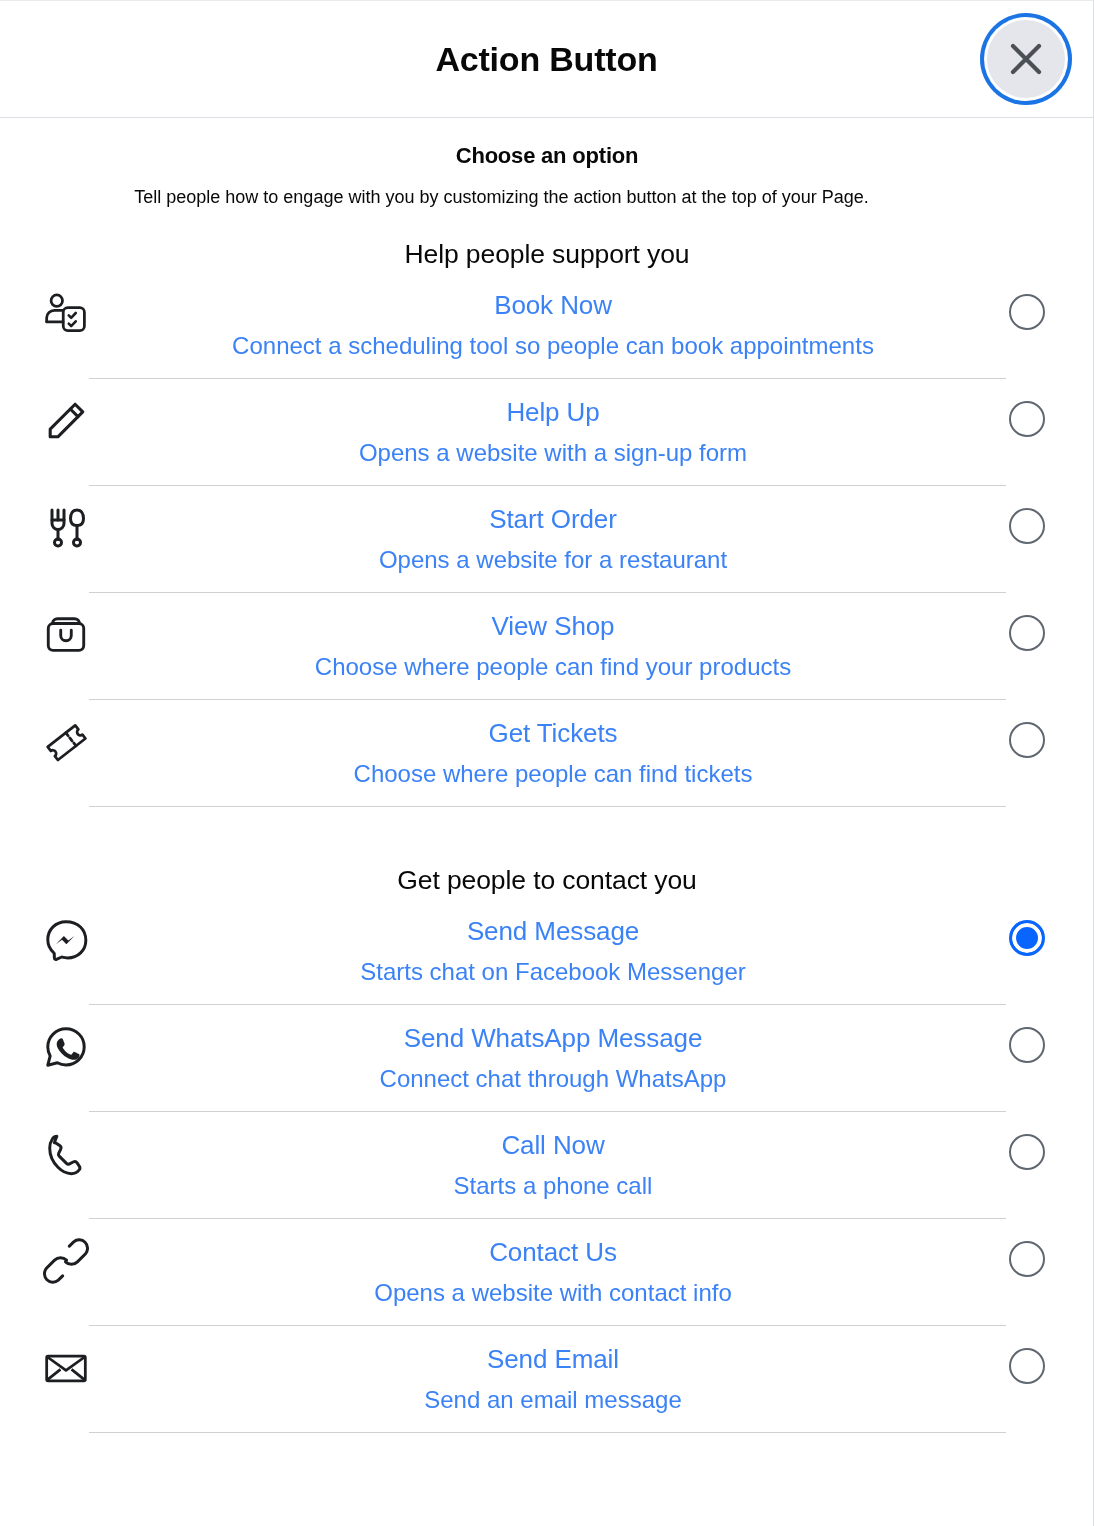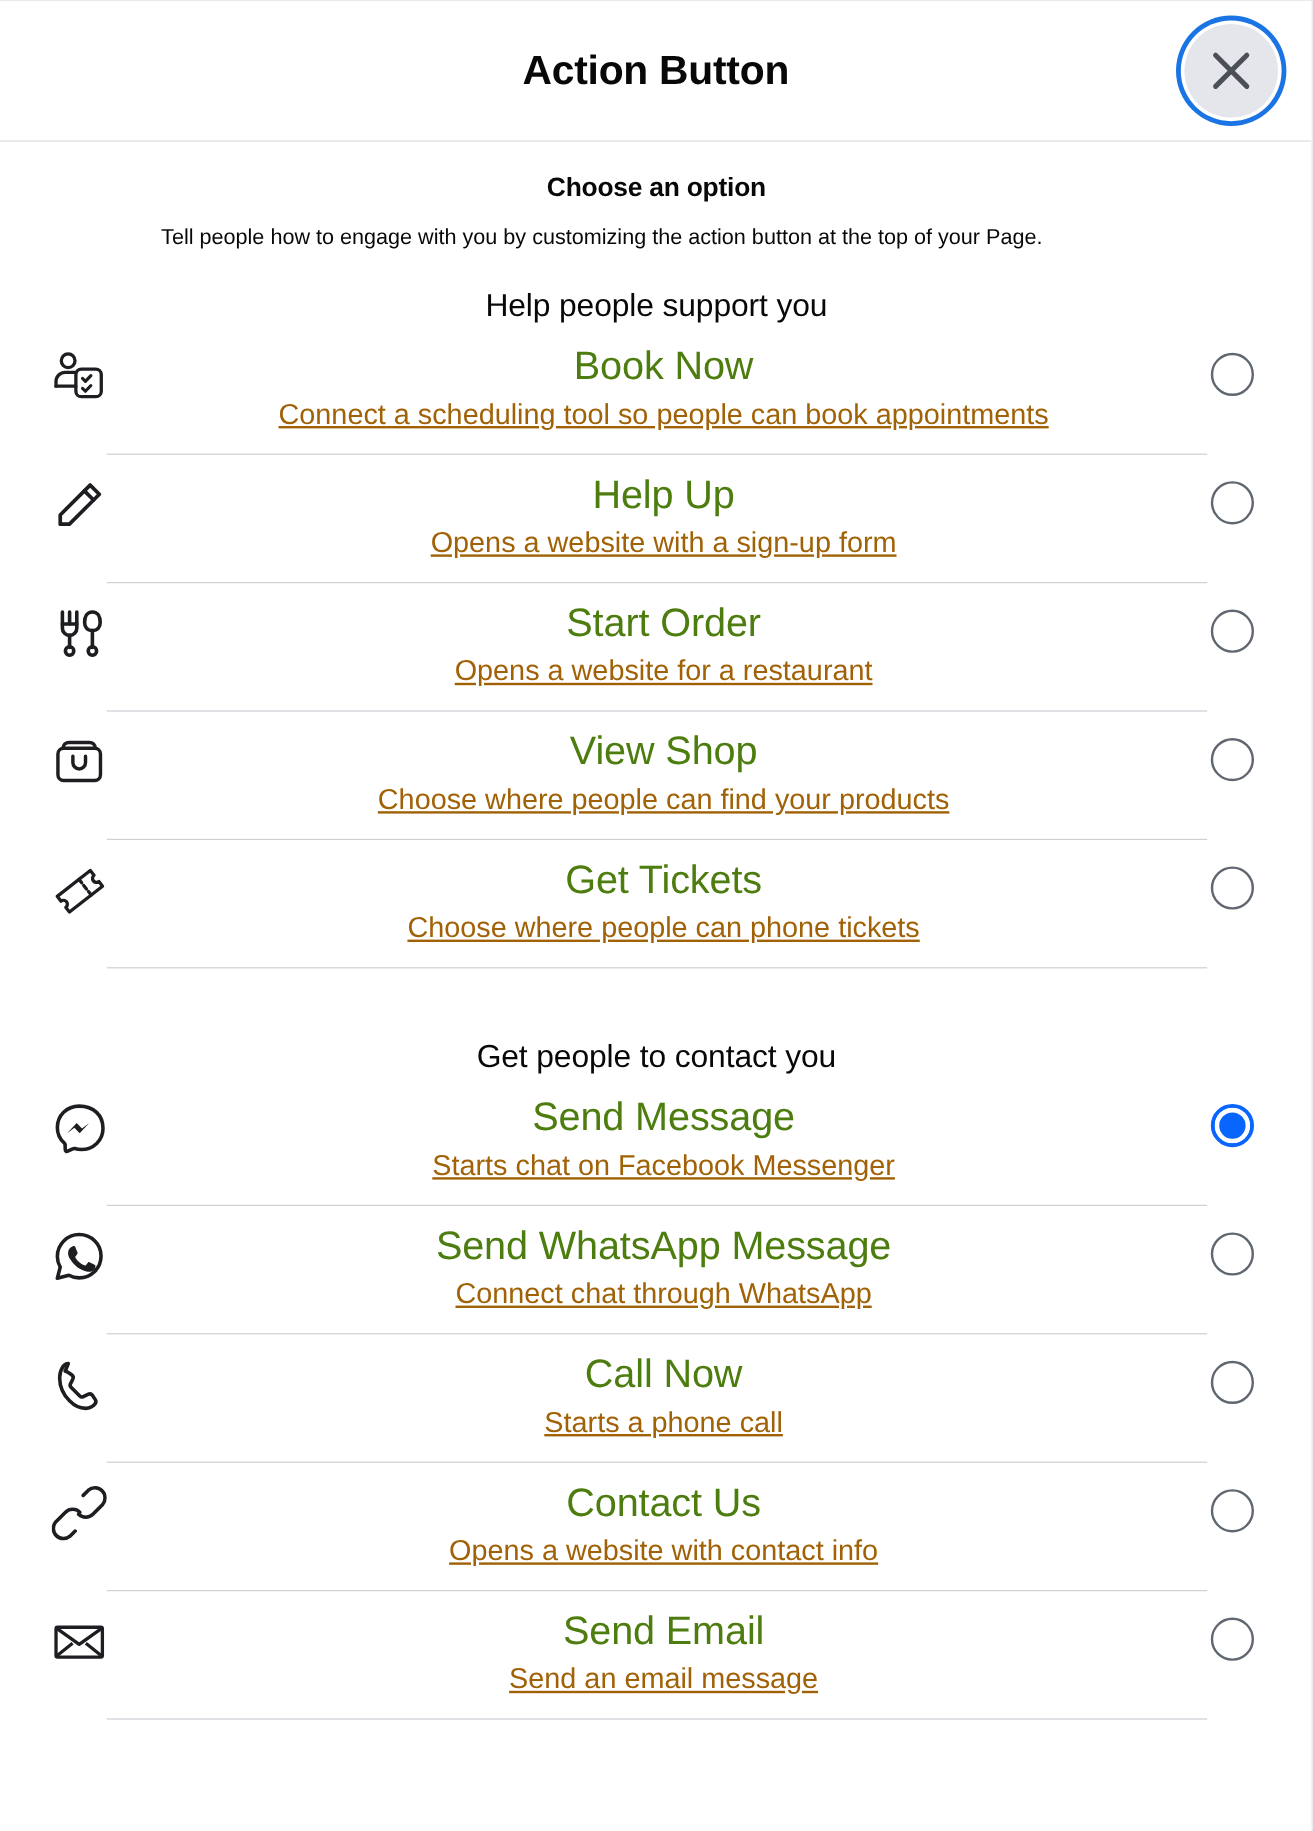--- a/index.html
+++ b/index.html
@@ -93,31 +93,30 @@
     padding-left: 14px;
     margin-top: 2px;
   }
   .opt-text {
     flex: 1;
     padding-left: 28px;
     padding-bottom: 17px;
     position: relative;
   }
   .opt-title {
-    font-size: 33px;
-    color: #4d7c0f;
+    font-size: 26px;
+    color: #3b82f6;
     line-height: 38px;
     letter-spacing: -0.1px;
   }
   .opt-sub {
     font-size: 24px;
-    color: #a16207;
+    color: #3b82f6;
     line-height: 33px;
     margin-top: 5px;
-    text-decoration: underline;
   }
   .divider {
     position: absolute;
     left: 0; right: -17px; bottom: 0;
     height: 1px;
     background: #ced0d4;
   }
   .opt-radio {
     width: 76px;
     min-width: 76px;
@@ -245,21 +244,21 @@
         <div class="opt-icon">
           <svg width="50" height="50" viewBox="0 0 50 50" fill="none" stroke="#1c1e21" stroke-width="3" stroke-linecap="round" stroke-linejoin="round">
             <g transform="rotate(-38 25 25)">
               <path d="M6 17h38v5.5a3.6 3.6 0 0 0 0 7.2V35H6v-5.3a3.6 3.6 0 0 0 0-7.2z"></path>
               <path d="M31 17v4M31 24v4M31 31v4"></path>
             </g>
           </svg>
         </div>
         <div class="opt-text">
           <div class="opt-title">Get Tickets</div>
-          <div class="opt-sub">Choose where people can phone tickets</div>
+          <div class="opt-sub">Choose where people can find tickets</div>
           <div class="divider"></div>
         </div>
         <div class="opt-radio">
           <div class="radio"></div>
         </div>
       </div>
 
     </div>
 
     <div class="group-gap"></div>

